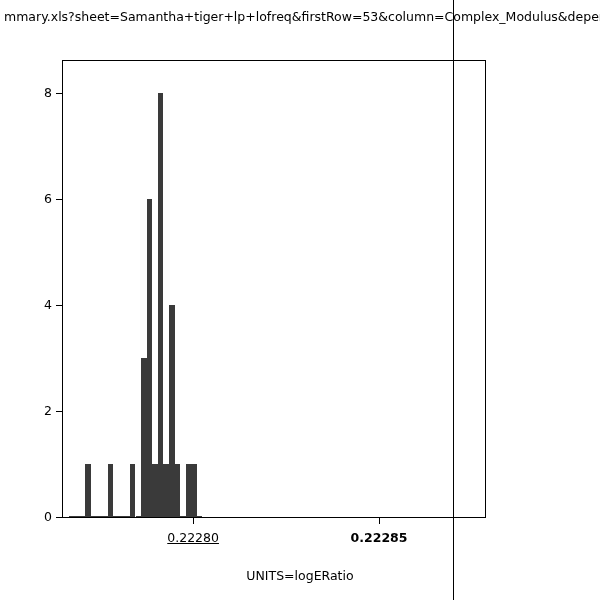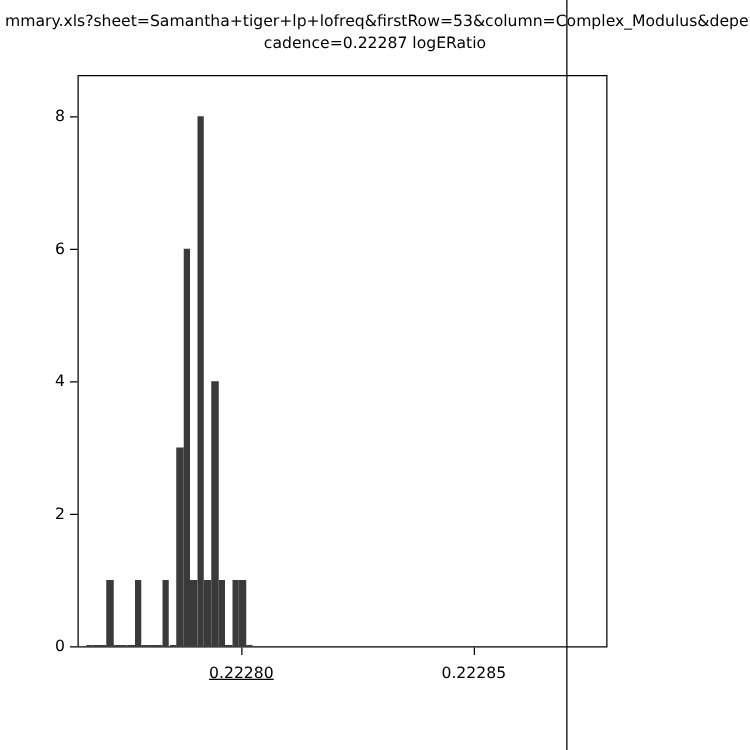--- a/index.html
+++ b/index.html
@@ -113,21 +113,20 @@
     pointer-events: none;
   }
 </style>
 </head>
 <body>
 
 <div id="root">
 
   <div class="title-block">
     <span class="title-line1">mmary.xls?sheet=Samantha+tiger+lp+lofreq&amp;firstRow=53&amp;column=Complex_Modulus&amp;depend</span>
-    <span class="title-line2">cadence=0.22287 logERatio</span>
   </div>
 
   <div class="plot-frame">
     <div class="bars-layer" id="bars-layer">
         <div class="bar" style="left: 5.57709px; width: 5.57709px; height: 1px; background: rgb(58, 58, 58);"></div>
         <div class="bar" style="left: 11.1542px; width: 5.57709px; height: 1px; background: rgb(58, 58, 58);"></div>
         <div class="bar" style="left: 16.7313px; width: 5.57709px; height: 1px; background: rgb(58, 58, 58);"></div>
         <div class="bar" style="left: 22.3084px; width: 5.57709px; height: 53.0233px; background: rgb(58, 58, 58);"></div>
         <div class="bar" style="left: 27.8855px; width: 5.57709px; height: 1px; background: rgb(58, 58, 58);"></div>
         <div class="bar" style="left: 33.4626px; width: 5.57709px; height: 1px; background: rgb(58, 58, 58);"></div>
@@ -160,18 +159,19 @@
       <div class="ytick-label" style="top: 402.953px; left: 0px;">2</div>
       <div class="ytick-mark" style="top: 410.953px;"></div>
       <div class="ytick-label" style="top: 296.907px; left: 0px;">4</div>
       <div class="ytick-mark" style="top: 304.907px;"></div>
       <div class="ytick-label" style="top: 190.86px; left: 0px;">6</div>
       <div class="ytick-mark" style="top: 198.86px;"></div>
       <div class="ytick-label" style="top: 84.814px; left: 0px;">8</div>
       <div class="ytick-mark" style="top: 92.814px;"></div>
       <div class="xtick-label" style="left: 153.132px; top: 530px; text-decoration: underline;">0.22280</div>
       <div class="xtick-mark" style="left: 193.132px; top: 518px;"></div>
-      <div class="xtick-label" style="left: 339.035px; top: 530px;">0.22285</div>
+      <div class="xtick-label" style="left: 339.035px; top: 530px; font-weight: bold;">0.22285</div>
       <div class="xtick-mark" style="left: 379.035px; top: 518px;"></div>
     </div>
 
+  <div class="xaxis-title">UNITS=logERatio</div>
 
 </div>
 
 </body></html>

